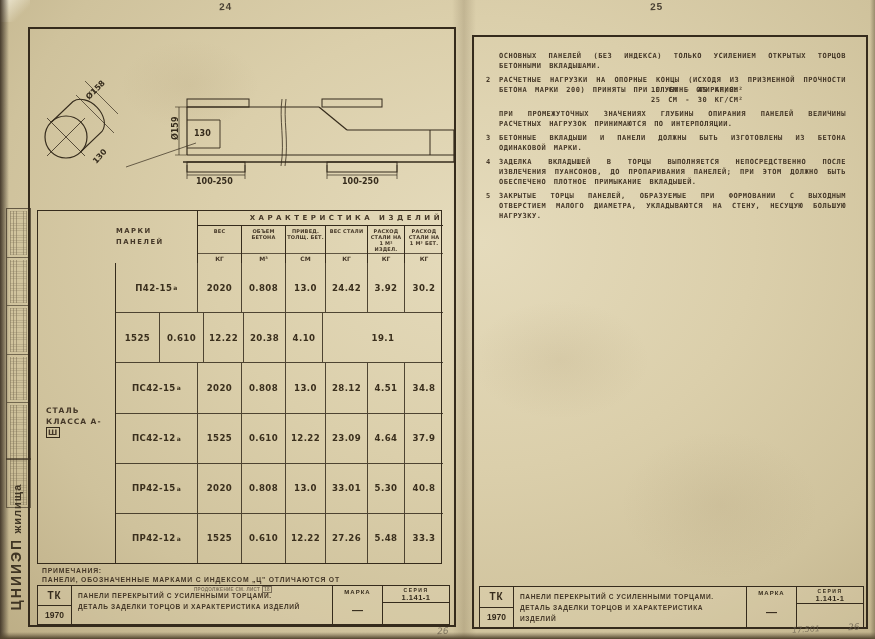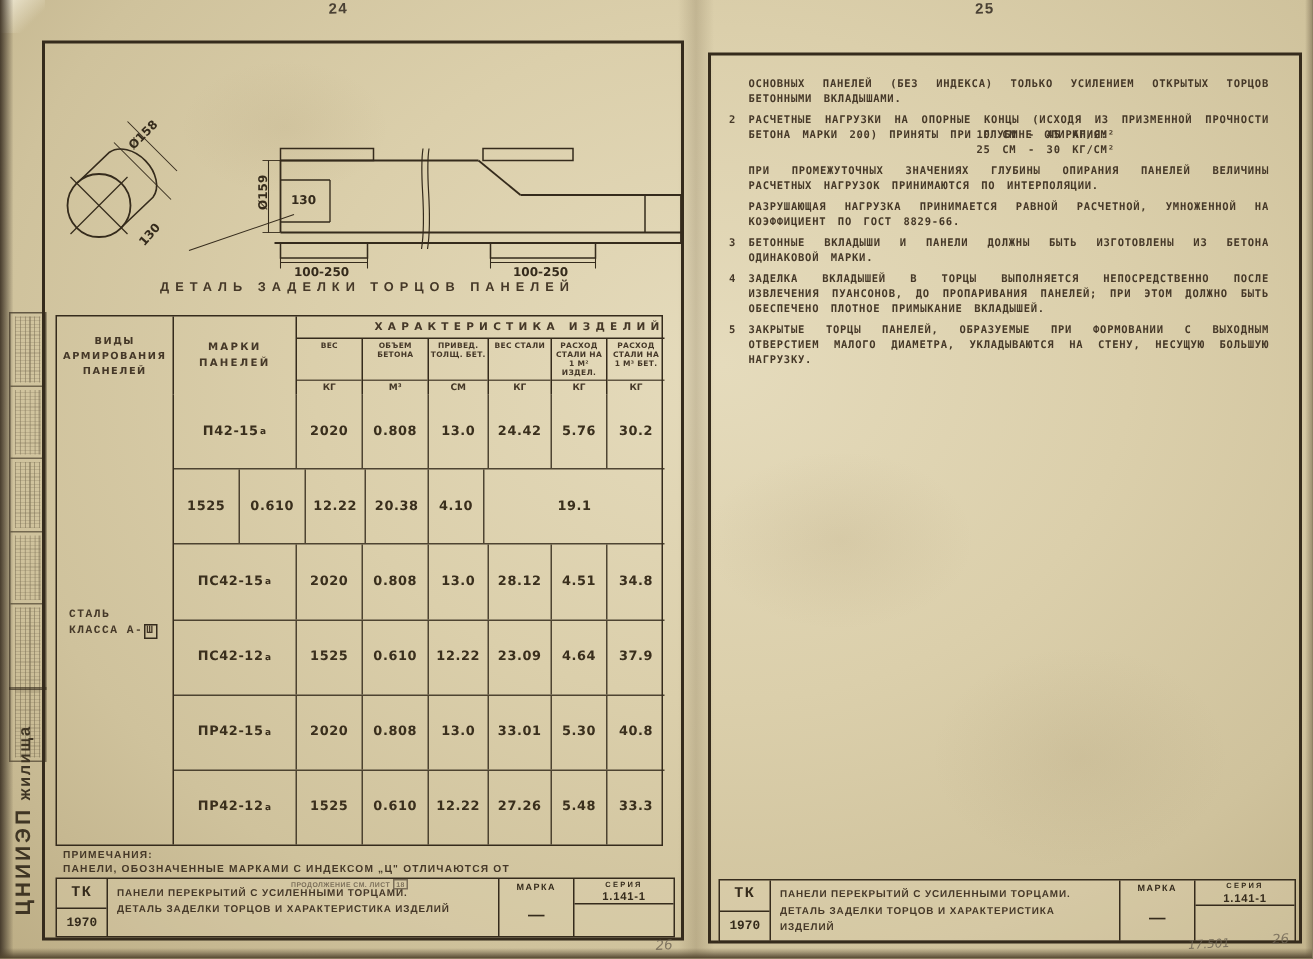--- a/index.html
+++ b/index.html
@@ -55,54 +55,54 @@
   .drawing-caption{position:absolute;left:50px;top:157px;width:330px;text-align:center;
     font-size:8.5px;font-weight:bold;text-transform:uppercase;letter-spacing:4px;color:var(--type);}
 
   
   .gtable{position:absolute;left:7px;top:181px;width:405px;height:354px;border:1.8px solid var(--ink);box-sizing:border-box;
     font-family:"DejaVu Sans",sans-serif;}
   .gtable .hd{position:absolute;box-sizing:border-box;text-transform:uppercase;font-weight:bold;color:var(--type);}
   .hd-types{left:0;top:0;width:78px;height:52px;border-right:1.4px solid var(--ink);
     font-size:6.5px;letter-spacing:1px;text-align:center;display:flex;align-items:center;justify-content:center;line-height:10px;}
   .hd-marks{left:78px;top:0;width:82px;height:52px;border-right:1.4px solid var(--ink);
-    font-size:6.8px;letter-spacing:1.5px;text-align:center;display:flex;align-items:center;justify-content:center;line-height:11px;}
+    font-size:6.8px;letter-spacing:1.5px;text-align:left;display:flex;align-items:center;justify-content:center;line-height:11px;}
   .hd-group{left:160px;top:0;width:245px;height:15px;border-bottom:1.2px solid var(--ink);
     font-size:7px;letter-spacing:3.5px;text-align:right;line-height:15px;}
   .hd-subrow{position:absolute;left:160px;top:15px;width:245px;height:37px;display:flex;}
   .hd-sub{box-sizing:border-box;border-right:1.2px solid var(--ink);display:flex;flex-direction:column;
     text-transform:uppercase;font-weight:bold;color:var(--type);}
   .hd-sub:last-child{border-right:none;}
   .hd-sub .nm{flex:1;font-size:5px;line-height:6px;text-align:center;padding:2px 1px 0;letter-spacing:.2px;}
   .hd-sub .un{font-size:6px;text-align:center;border-top:.8px solid rgba(53,43,28,.75);line-height:9px;}
   .h0{width:44px}.h1{width:44px}.h2{width:40px}.h3{width:42px}.h4{width:37px}.h5{flex:1}
   .steelcell{position:absolute;left:0;top:52px;width:78px;height:300px;border-right:1.4px solid var(--ink);box-sizing:border-box;}
   .steeltxt{position:absolute;left:8px;top:142px;font-size:7.5px;font-weight:bold;text-transform:uppercase;
-    letter-spacing:1px;line-height:11px;color:var(--type);font-family:Liberation Mono, monospace;}
+    letter-spacing:1px;line-height:11px;color:var(--type);}
   .steeltxt .bx{border:.9px solid var(--ink);padding:0 1px;}
   .rowsarea{position:absolute;left:78px;top:52px;width:327px;height:300px;display:flex;flex-direction:column;}
   .trow{flex:1;display:flex;border-bottom:1.1px solid rgba(53,43,28,.85);}
   .trow:last-child{border-bottom:none;}
   .tcell{box-sizing:border-box;border-right:1.1px solid rgba(53,43,28,.85);display:flex;align-items:center;justify-content:center;
     font-size:8.6px;font-weight:bold;color:#3a2f1d;letter-spacing:.4px;}
   .tcell:last-child{border-right:none;}
   .tcell sup{font-size:6px;margin-left:1px;}
   .c-mark{width:82px}.c-v0{width:44px}.c-v1{width:44px}.c-v2{width:40px}.c-v3{width:42px}.c-v4{width:37px}.c-v5{flex:1}
 
   
   .notes{position:absolute;left:12px;top:537px;width:400px;font-size:6.8px;font-weight:bold;
     text-transform:uppercase;letter-spacing:.8px;color:var(--type);line-height:9px;}
   .cont-stamp{position:absolute;left:152px;top:10px;font-size:4.6px;letter-spacing:.3px;color:#4c4030;opacity:.9;}
   .cont-stamp .num{border:.8px solid #4c4030;padding:0 1.5px;}
 
   .tblock{position:absolute;display:flex;border:1.8px solid var(--ink);box-sizing:border-box;background:rgba(230,220,188,.25);}
   .tblock-left{left:7px;top:556px;width:413px;height:40px;}
   .tblock-right{left:5px;bottom:-1px;width:385px;height:42px;}
   .tb-org{width:34px;border-right:1.4px solid var(--ink);display:flex;flex-direction:column;box-sizing:border-box;}
-  .tb-org > div{flex:1;display:flex;align-items:center;justify-content:center;font-weight:bold;font-family:Liberation Mono, monospace;}
+  .tb-org > div{flex:1;display:flex;align-items:center;justify-content:center;font-weight:bold;}
   .tb-org-top{font-size:10px;letter-spacing:1px;border-bottom:1.2px solid var(--ink);}
   .tb-org-year{font-size:8.5px;}
   .tb-main{flex:1;border-right:1.4px solid var(--ink);padding:4px 6px 0;box-sizing:border-box;
     font-size:6.6px;font-weight:bold;text-transform:uppercase;letter-spacing:.6px;line-height:11px;color:var(--type);}
   .tb-marka{width:50px;border-right:1.4px solid var(--ink);display:flex;flex-direction:column;align-items:center;box-sizing:border-box;}
   .tb-marka .lbl{font-size:6px;font-weight:bold;letter-spacing:1px;text-transform:uppercase;padding-top:3px;}
   .tb-marka .val{flex:1;display:flex;align-items:center;font-size:11px;font-weight:bold;}
   .tb-right{width:66px;display:flex;flex-direction:column;box-sizing:border-box;gap:36px;}
   .tb-seriya{flex:1.05;border-bottom:1.2px solid var(--ink);text-align:center;font-weight:bold;text-transform:uppercase;}
   .tb-seriya .lbl{font-size:5px;letter-spacing:1.5px;display:block;padding-top:1px;}
@@ -224,24 +224,22 @@
         <line x1="157" y1="128" x2="157" y2="142" stroke-width=".7"></line>
         <line x1="215" y1="128" x2="215" y2="142" stroke-width=".7"></line>
         <text class="dimtext" x="166" y="147">100-250</text>
         <line x1="297" y1="138" x2="367" y2="138" stroke-width=".7"></line>
         <line x1="297" y1="128" x2="297" y2="142" stroke-width=".7"></line>
         <line x1="367" y1="128" x2="367" y2="142" stroke-width=".7"></line>
         <text class="dimtext" x="312" y="147">100-250</text>
       </g>
     </svg>
 
-    <div class="drawing-caption">Деталь заделки торцов панелей</div>
 
     <div class="gtable">
-      <div class="hd hd-types">Виды армирования панелей</div>
       <div class="hd hd-marks">Марки панелей</div>
       <div class="hd hd-group">Характеристика изделий</div>
       <div class="hd-subrow">
         <div class="hd-sub h0">
             <div class="nm">Вес</div>
             <div class="un">кг</div>
           </div>
         <div class="hd-sub h1">
             <div class="nm">Объем бетона</div>
             <div class="un">м³</div>
@@ -272,21 +270,21 @@
       <div class="rowsarea">
           <div class="trow">
             <div class="tcell c-mark">
               <span>П42-15</span>
               <sup>а</sup>
             </div>
             <div class="tcell c-v0">2020</div>
             <div class="tcell c-v1">0.808</div>
             <div class="tcell c-v2">13.0</div>
             <div class="tcell c-v3">24.42</div>
-            <div class="tcell c-v4">5.76</div>
+            <div class="tcell c-v4">3.92</div>
             <div class="tcell c-v5">30.2</div>
           </div>
           <div class="trow">
             <div class="tcell c-v0">1525</div>
             <div class="tcell c-v1">0.610</div>
             <div class="tcell c-v2">12.22</div>
             <div class="tcell c-v3">20.38</div>
             <div class="tcell c-v4">4.10</div>
             <div class="tcell c-v5">19.1</div>
           </div>
@@ -385,21 +383,20 @@
   </div>
 
   <div class="page page-right">
     <div class="typetext">
         <div class="para"><span>основных панелей (без индекса) только усилением открытых торцов бетонными вкладышами.</span></div>
         <div class="para"><span class="pnum">2</span><span>Расчетные нагрузки на опорные концы (исходя из призменной прочности бетона марки 200) приняты при глубине опирания:</span><div class="sub">
             <div>10 см - 45 кг/см²</div>
             <div>25 см - 30 кг/см²</div>
           </div></div>
         <div class="para"><span>При промежуточных значениях глубины опирания панелей величины расчетных нагрузок принимаются по интерполяции.</span></div>
-        <div class="para"><span>Разрушающая нагрузка принимается равной расчетной, умноженной на коэффициент по ГОСТ 8829-66.</span></div>
         <div class="para"><span class="pnum">3</span><span>Бетонные вкладыши и панели должны быть изготовлены из бетона одинаковой марки.</span></div>
         <div class="para"><span class="pnum">4</span><span>Заделка вкладышей в торцы выполняется непосредственно после извлечения пуансонов, до пропаривания панелей; при этом должно быть обеспечено плотное примыкание вкладышей.</span></div>
         <div class="para"><span class="pnum">5</span><span>Закрытые торцы панелей, образуемые при формовании с выходным отверстием малого диаметра, укладываются на стену, несущую большую нагрузку.</span></div>
       </div>
 
     <div class="tblock tblock-right">
       <div class="tb-org">
         <div class="tb-org-top">ТК</div>
         <div class="tb-org-year">1970</div>
       </div>

